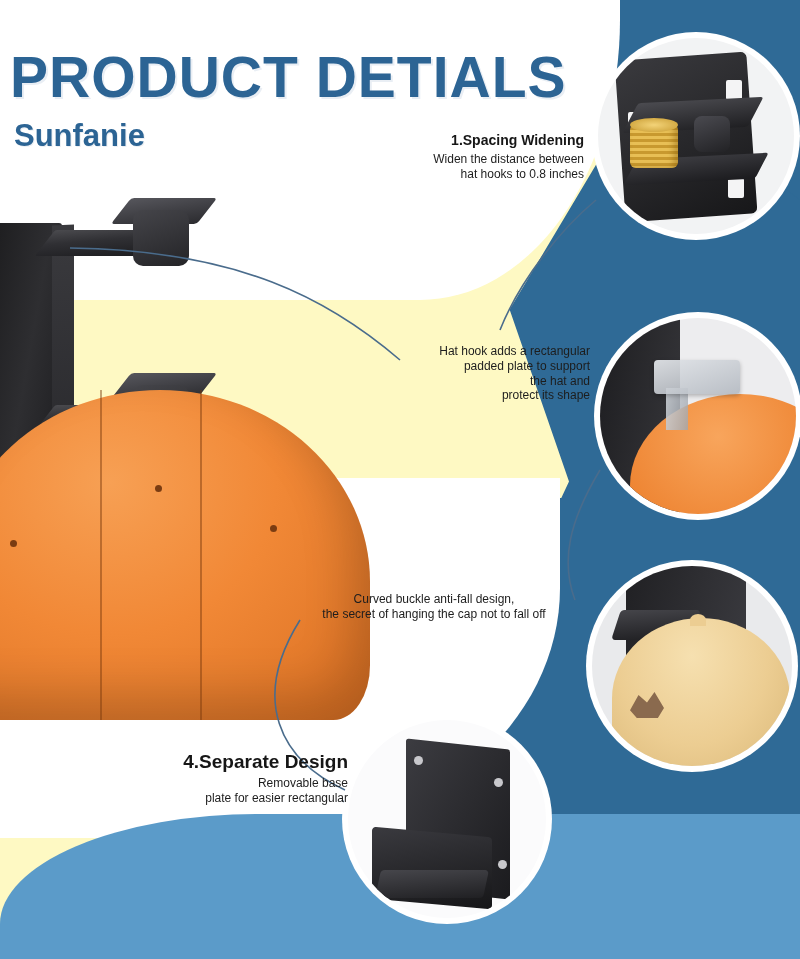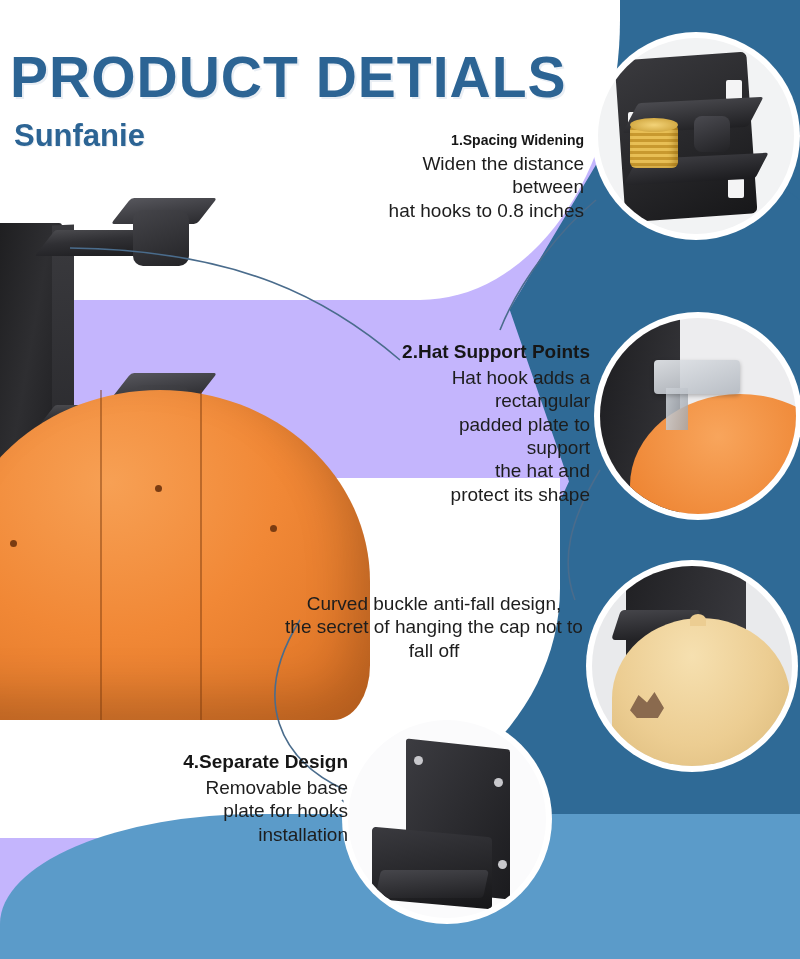--- a/index.html
+++ b/index.html
@@ -8,21 +8,21 @@
     background: #ffffff;
   }
   body {
     font-family: "Liberation Sans", sans-serif;
   }
   #page {
     position: relative;
     width: 800px;
     height: 959px;
     overflow: hidden;
-    background: #c4b5fd;
+    background: #fef9c3;
   }
 
   
   .bg-dark-right {
     position: absolute;
     top: 0;
     right: 0;
     width: 330px;
     height: 860px;
     background: #2F6A96;
@@ -272,21 +272,21 @@
     position: absolute;
     left: -4px;
     top: 2px;
     width: 19px;
     height: 19px;
     border-radius: 50%;
     background: #A8C4DC;
     z-index: -1;
   }
   .callout .body {
-    font-size: 19px;
+    font-size: 12px;
     color: #1d1d1d;
     line-height: 1.23;
     white-space: pre-line;
   }
   .co-1 { left: 384px; top: 131px; text-align: right; width: 200px; }
   .co-1 .head { font-size: 14px; }
   .co-1 .body { text-align: right; margin-top: 3px; }
 
   .co-2 { left: 392px; top: 341px; text-align: right; width: 198px; }
   .co-2 .body { text-align: right; margin-top: 3px; }
@@ -397,35 +397,32 @@
 
   <div class="callout co-1">
     <div class="head">
       <span class="badge"></span><span>1.</span><span>Spacing Widening</span>
     </div>
     <div class="body">Widen the distance between
 hat hooks to 0.8 inches</div>
   </div>
 
   <div class="callout co-2">
-    <div class="head">
-      <span class="badge"></span><span>2.</span><span>Hat Support Points</span>
-    </div>
     <div class="body">Hat hook adds a  rectangular
 padded plate to support
 the hat and
 protect its shape</div>
   </div>
 
   <div class="callout co-3">
     <div class="body">Curved buckle anti-fall design,
 the secret of hanging the cap not to fall off</div>
   </div>
 
   <div class="callout co-4">
     <div class="head">
       <span class="badge"></span><span>4.</span><span>Separate Design</span>
     </div>
     <div class="body">Removable base
-plate for hooks installation</div>
+plate for easier rectangular</div>
   </div>
 
 </div>
 
 </body></html>

